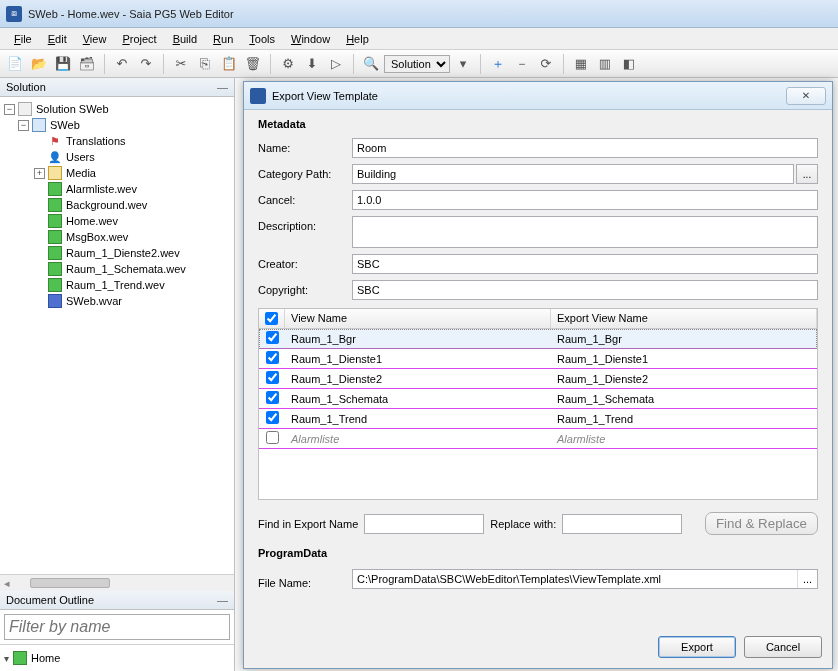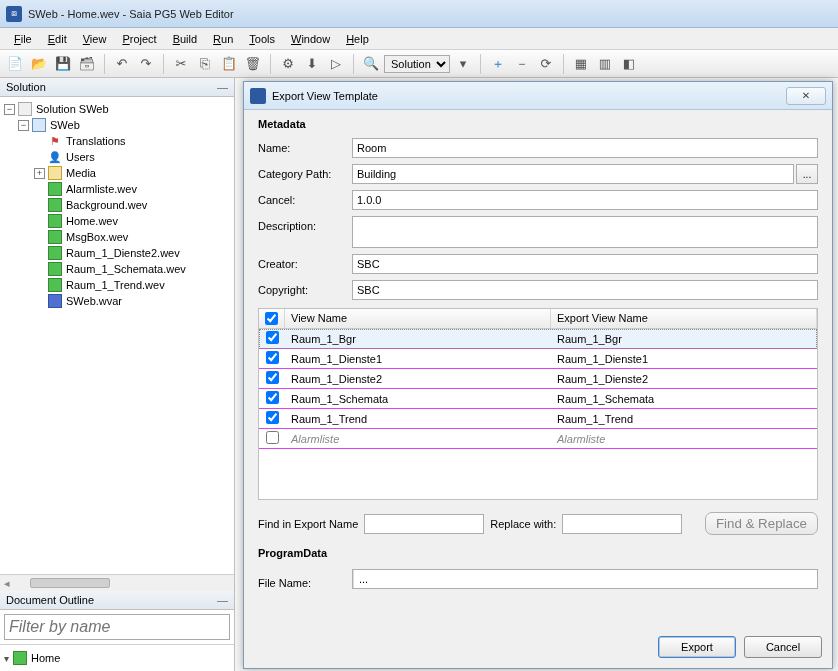--- a/index.html
+++ b/index.html
@@ -592,20 +592,21 @@
       <span>Replace with:</span>
       <input type="text" style="">
       <div style="flex:1"></div>
       <button class="find-btn">Find &amp; Replace</button>
     </div>
 
     <div class="section-header" style="margin-top:6px">ProgramData</div>
     <div class="dest-row">
       <div class="form-label" style="width:88px">File Name:</div>
       <div class="fname-input">
+        <input type="text" value="C:\ProgramData\SBC\WebEditor\Templates\ViewTemplate.xml" style="">
         <div class="dots">...</div>
       </div>
     </div>
   </div>
   <div class="dialog-footer">
     <button class="dbtn primary">Export</button>
     <button class="dbtn">Cancel</button>
   </div>
 </div>
 

